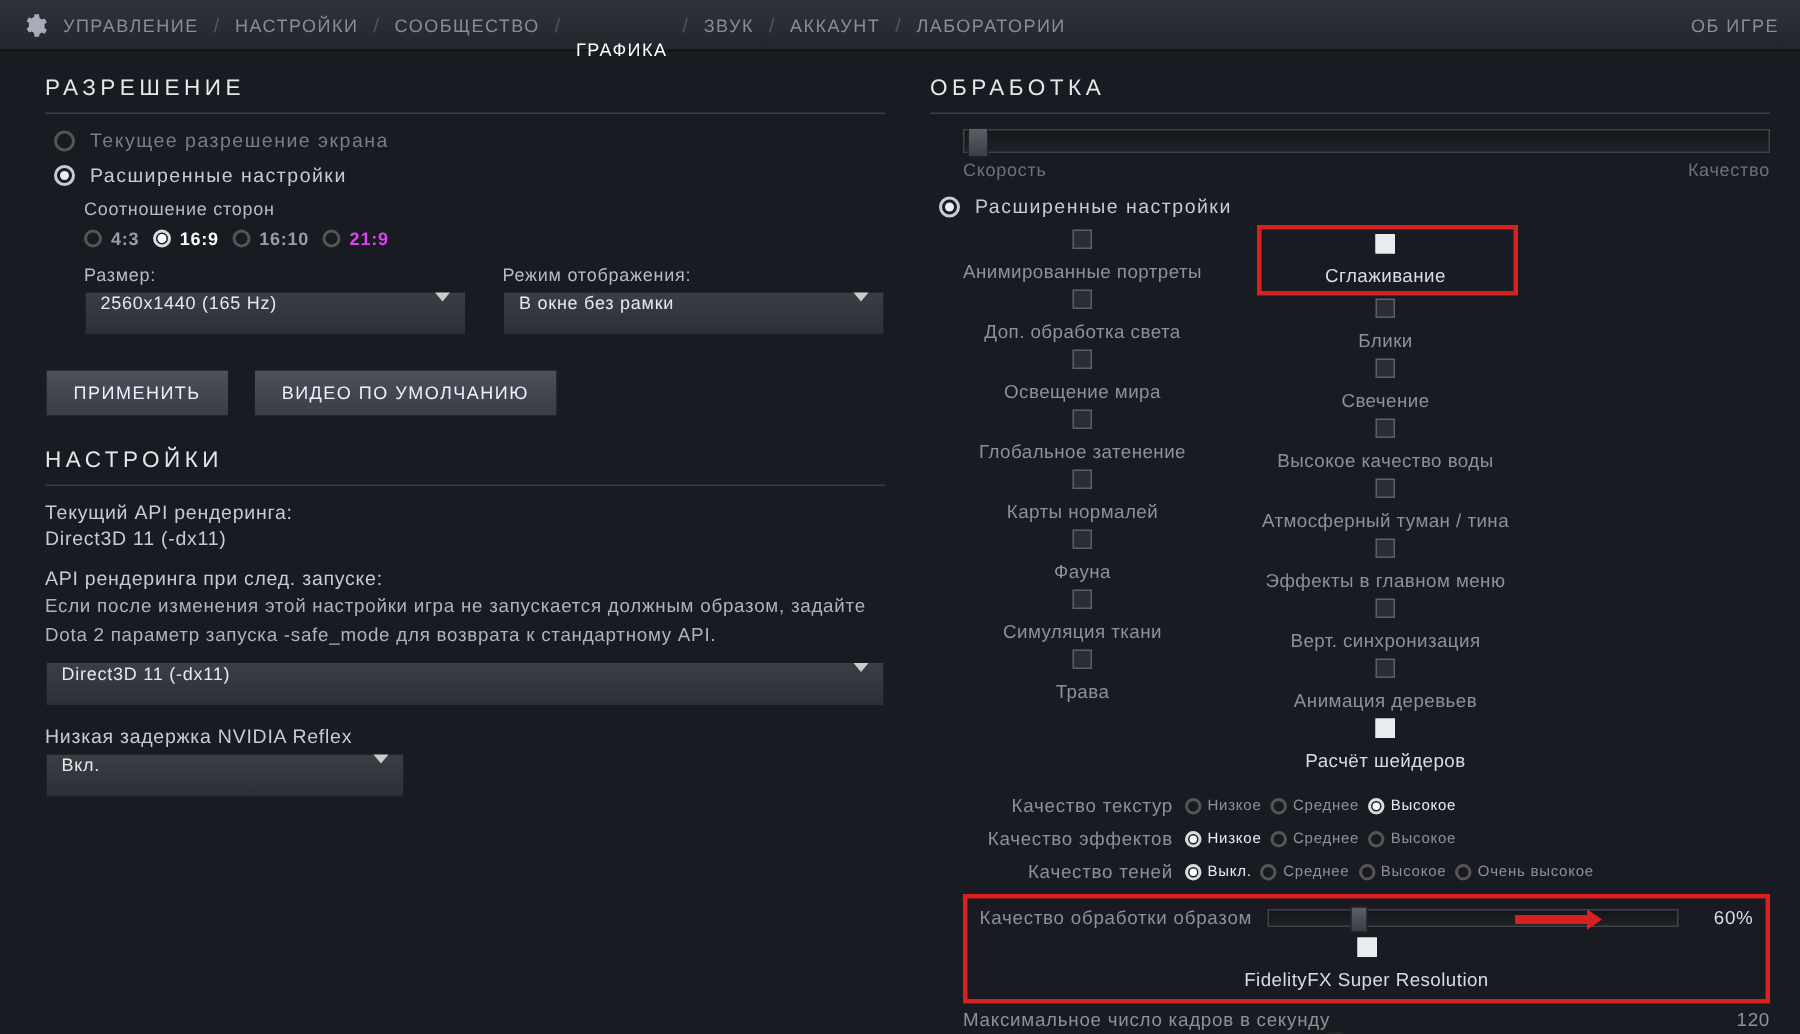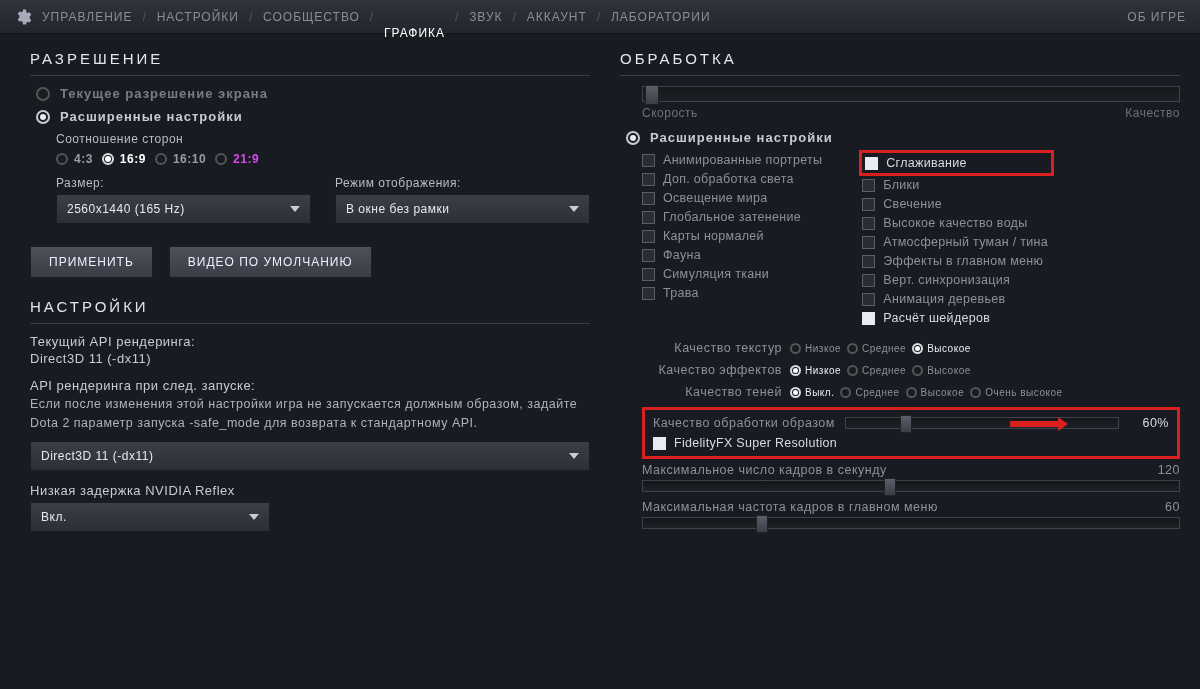--- a/index.html
+++ b/index.html
@@ -16,59 +16,59 @@
 
   .content { display: flex; padding: 10px 20px 0 30px; gap: 30px; }
   .col { flex: 1; }
 
   .section-title { font-size: 15px; letter-spacing: 3px; color: #e4e6ea; border-bottom: 1px solid #3a3d43; padding: 6px 0 8px 0; margin-bottom: 10px; }
 
   .radio-row { display: flex; align-items: center; gap: 10px; margin: 8px 0 8px 6px; cursor: pointer; }
   .radio { width: 14px; height: 14px; border-radius: 50%; border: 2px solid #555; display: inline-block; flex-shrink: 0; position: relative; }
   .radio.sel { border-color: #c7ccd3; }
   .radio.sel::after { content: ""; position: absolute; inset: 2px; background: #e9ecf1; border-radius: 50%; }
-  .radio-label { color: #c7ccd3; font-size: 13px; letter-spacing: 1px; font-weight: bold; }
+  .radio-label { color: #c7ccd3; font-size: 13px; letter-spacing: 1px; }
   .radio-label.dim { color: #7a7d83; }
 
   .indent { margin-left: 26px; }
   .sub-label { color: #b8bcc2; font-size: 12px; margin: 6px 0 6px 0; letter-spacing: 0.5px; }
 
   .aspect-row { display: flex; gap: 9px; margin: 4px 0 10px 0; }
   .aspect-opt { display: flex; align-items: center; gap: 6px; cursor: pointer; }
   .aspect-opt .r { width: 12px; height: 12px; border-radius: 50%; border: 2px solid #555; position: relative; }
   .aspect-opt.sel .r { border-color: #d9dde2; }
   .aspect-opt.sel .r::after { content: ""; position: absolute; inset: 1px; background: #fff; border-radius: 50%; }
   .aspect-opt span.t { color: #9a9da3; font-size: 12px; font-weight: bold; }
   .aspect-opt.sel span.t { color: #fff; }
   .aspect-opt.dim span.t { color: #d946ef; }
 
   .form-row { display: flex; gap: 24px; margin-top: 6px; }
   .form-group { flex: 1; }
   .form-label { color: #b8bcc2; font-size: 12px; margin-bottom: 4px; letter-spacing: 0.5px; }
-  .select { background: linear-gradient(#3a3e45, #2c3036); border: 1px solid #1a1c20; height: 30px; display: flex; align-items: center; justify-content: space-between; padding: 0 10px; color: #e6e8ec; font-size: 12px; cursor: pointer; }
+  .select { background: linear-gradient(#3a3e45, #2c3036); border: 1px solid #1a1c20; height: 30px; display: flex; align-items: flex-start; justify-content: space-between; padding: 0 10px; color: #e6e8ec; font-size: 12px; cursor: pointer; }
   .chev { width: 0; height: 0; border-left: 5px solid transparent; border-right: 5px solid transparent; border-top: 6px solid #ccc; }
 
   .btn-row { display: flex; gap: 16px; margin: 22px 0 14px 0; }
   .btn { background: linear-gradient(#4c515a, #393d45); border: 1px solid #1c1e22; color: #eef; font-size: 12px; letter-spacing: 1px; padding: 8px 18px; cursor: pointer; }
 
   .desc-label { color: #c7ccd3; font-size: 13px; margin-bottom: 2px; letter-spacing: 0.5px; }
   .desc-value { color: #c7ccd3; font-size: 13px; margin-bottom: 12px; }
   .desc-text { color: #b0b3b9; font-size: 12.5px; line-height: 1.5; margin-bottom: 8px; }
 
   .select.wide { width: 100%; margin-bottom: 12px; }
   .select.small { width: 240px; }
 
   
   .simple-slider { position: relative; height: 16px; background: linear-gradient(#14161a, #1e2126); border: 1px solid #3e424a; margin: 6px 0 2px 22px; width: calc(100% - 22px); }
   .simple-slider .thumb { position: absolute; top: -2px; width: 14px; height: 20px; background: linear-gradient(#5a5f68, #3a3e46); border: 1px solid #222; }
   .slider-labels { display: flex; justify-content: space-between; font-size: 12px; color: #6e7177; margin: 4px 0 10px 22px; }
 
   .chk-cols { display: flex; gap: 40px; margin-left: 22px; margin-top: 6px; }
   .chk-col { display: flex; flex-direction: column; gap: 5px; }
-  .chk { display: flex; align-items: center; gap: 8px; cursor: pointer; }
+  .chk { display: flex; align-items: center; gap: 8px; cursor: pointer; flex-direction: column; }
   .box { width: 13px; height: 13px; border: 1px solid #5a5e66; background: #2a2d33; flex-shrink: 0; position: relative; }
   .box.on { background: #e8ebef; border-color: #e8ebef; }
   .chk-label { color: #8e9197; font-size: 12.5px; letter-spacing: 0.3px; }
   .chk-label.on { color: #d9dce1; }
   .chk.hl { border: 3px solid #d8201f; padding: 3px 6px 3px 3px; margin: -3px -6px -3px -3px; }
 
   .quality-rows { margin-left: 22px; margin-top: 16px; }
   .q-row { display: flex; gap: 8px; margin-bottom: 8px; }
   .q-label { width: 140px; color: #8e9197; font-size: 12.5px; text-align: right; }
   .q-opts { display: flex; gap: 6px; }

